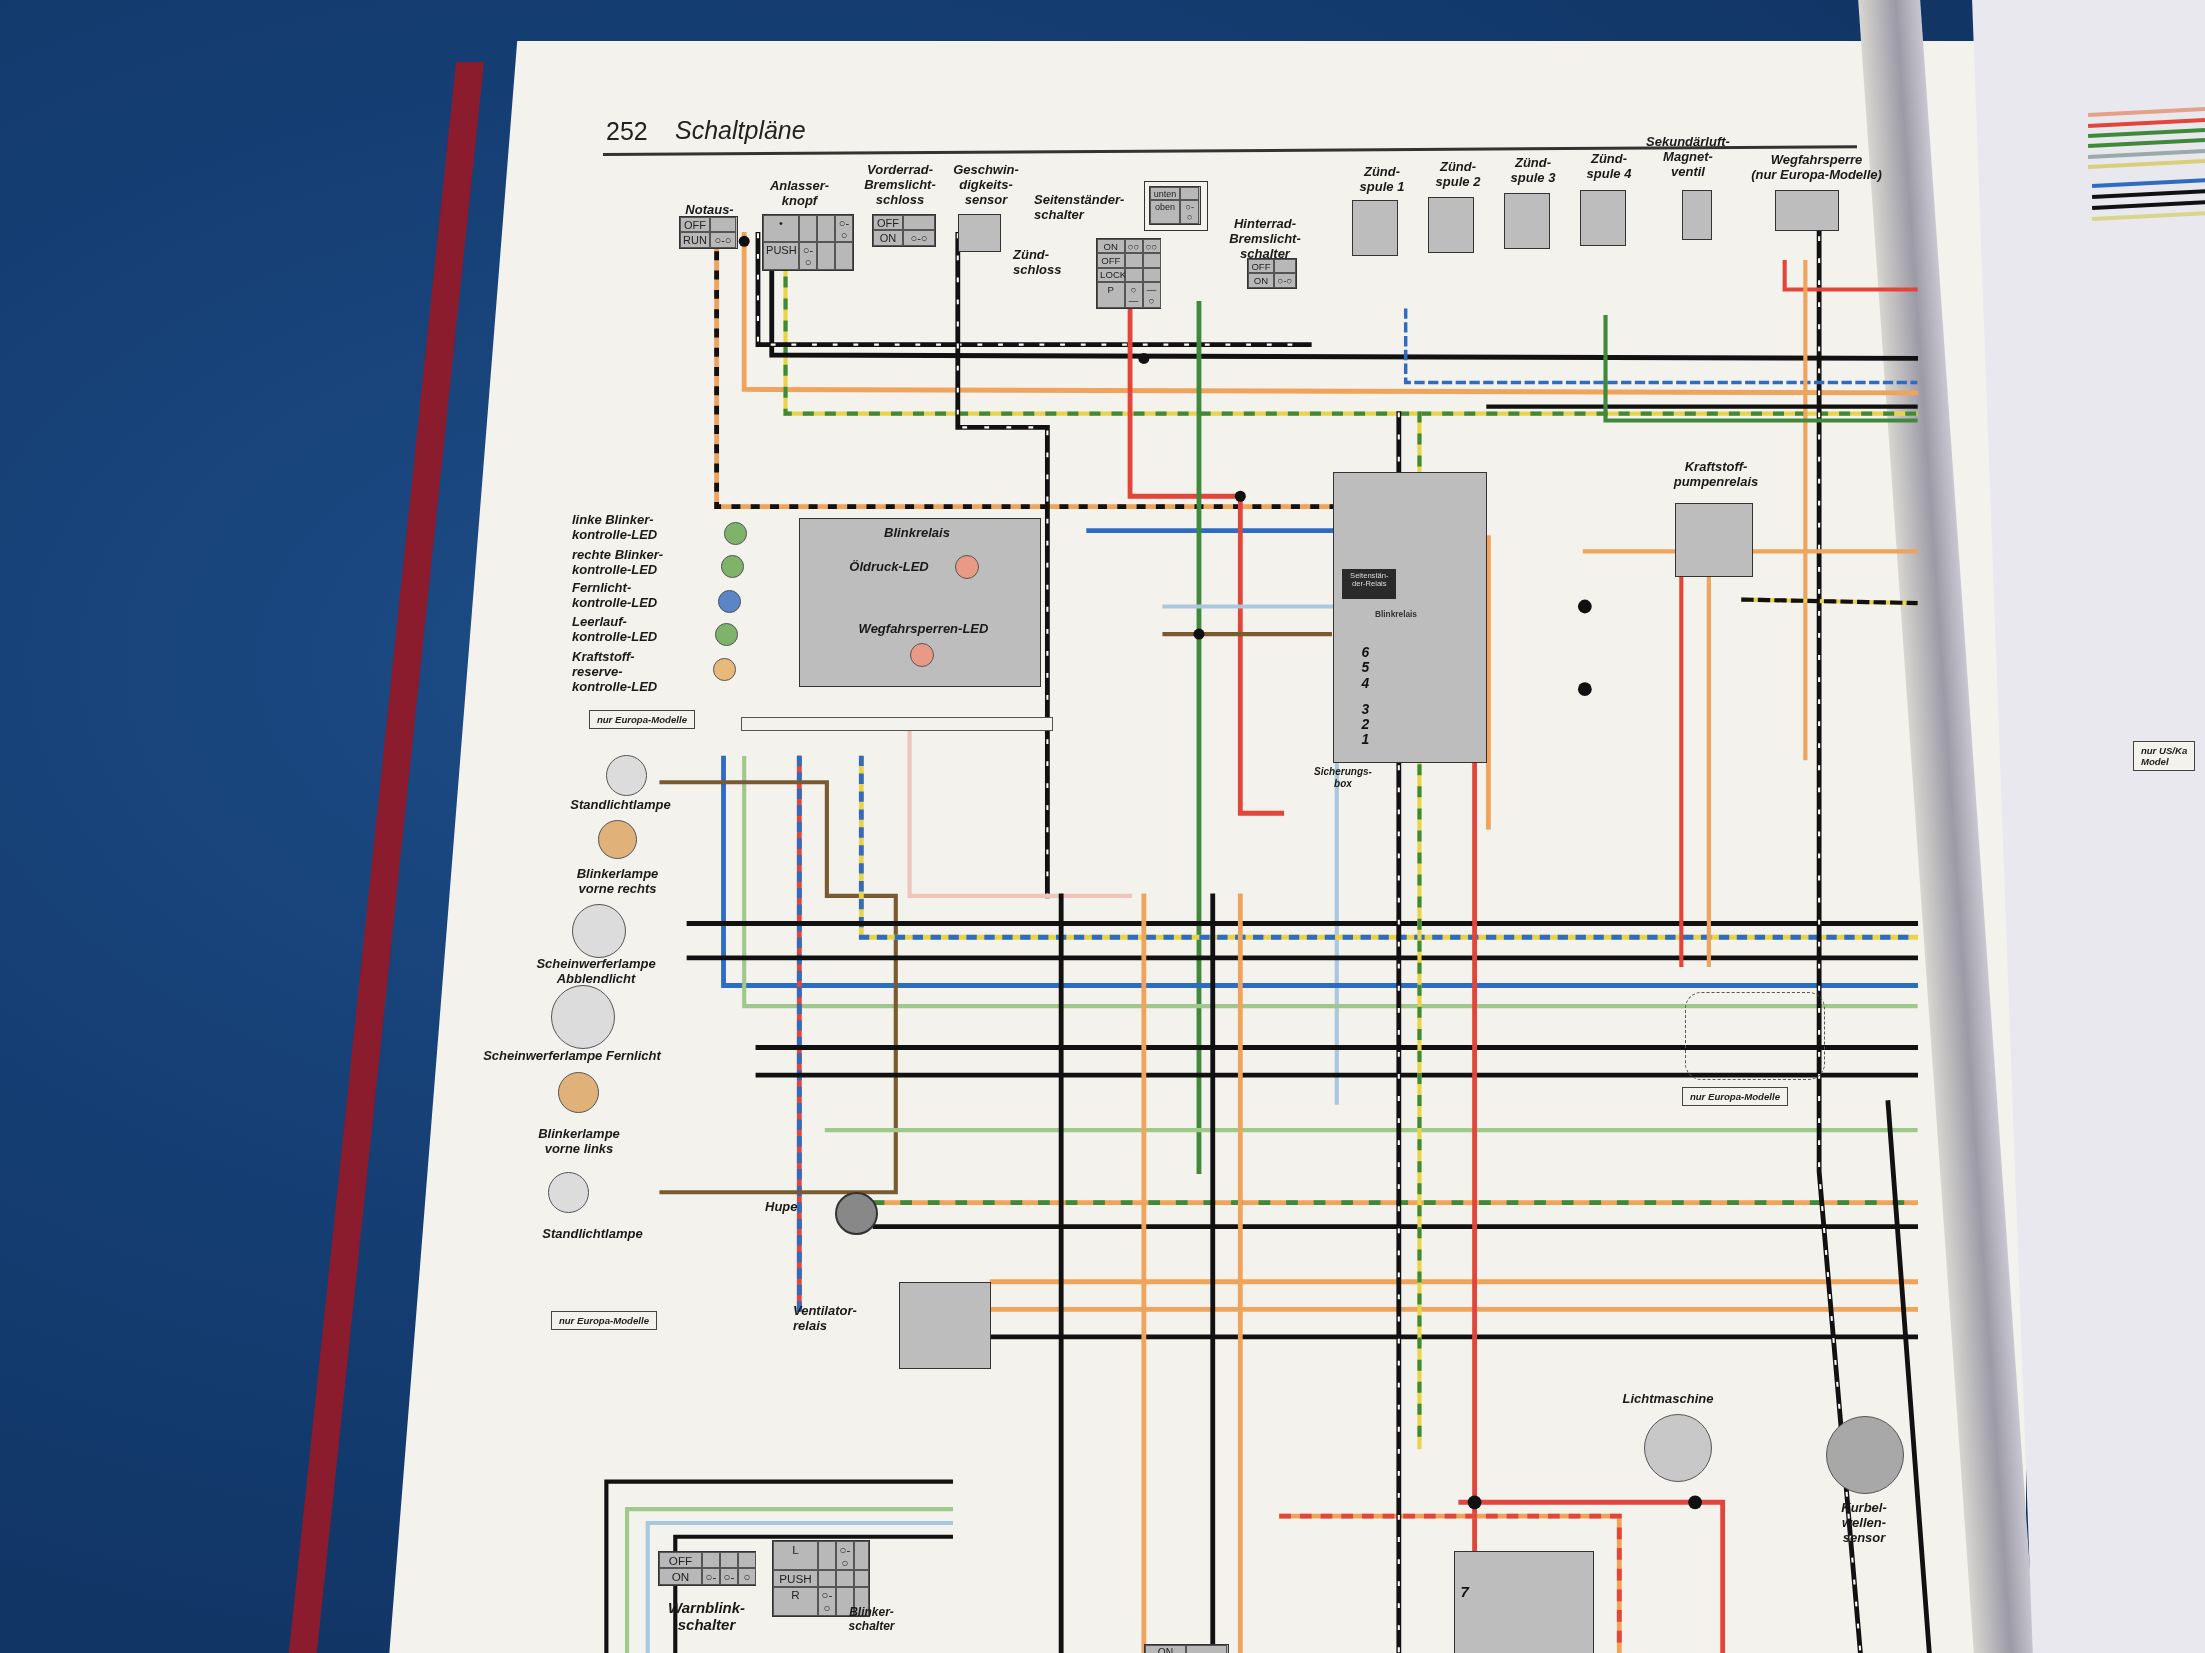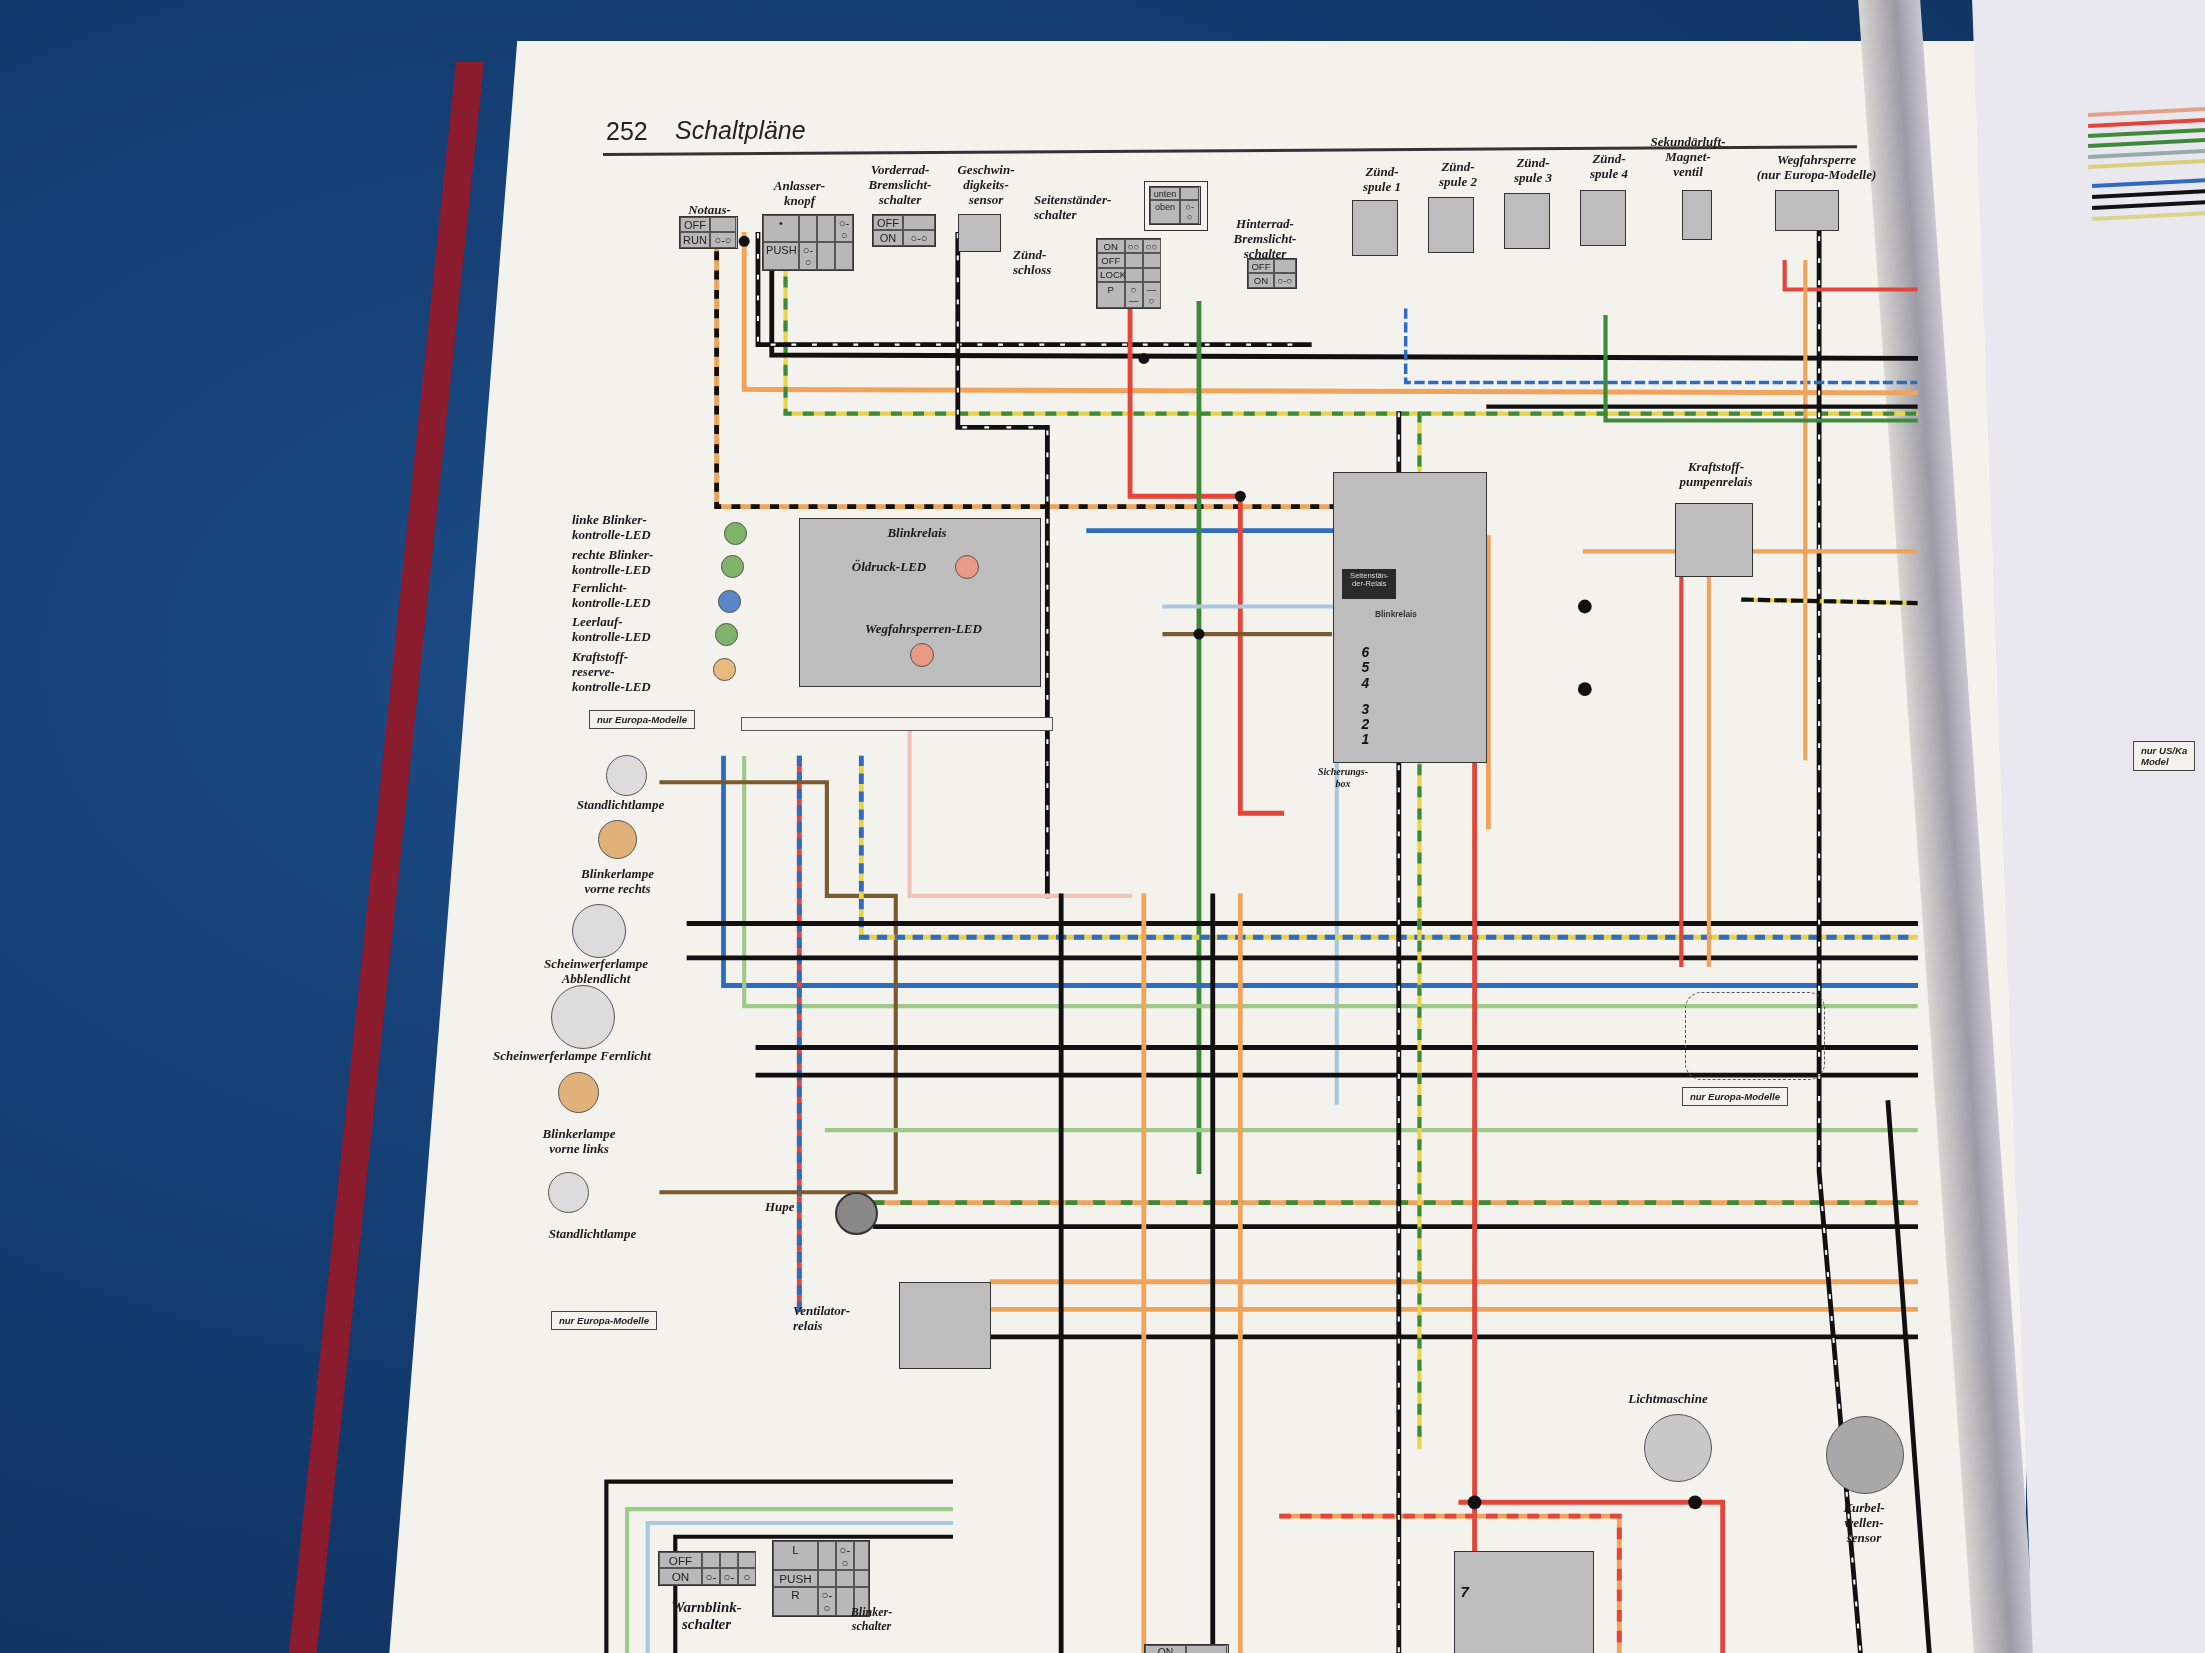--- a/index.html
+++ b/index.html
@@ -6,21 +6,21 @@
   body { width:2205px; height:1654px; overflow:hidden; background:#123a6e; font-family:"Liberation Sans", sans-serif; position:relative; }
   .cloth { position:absolute; inset:0; background: radial-gradient(ellipse at 30% 40%, #1d4c86 0%, #143d72 45%, #0f2f5a 100%); }
   .page-left-edge { position:absolute; left:372px; top:62px; width:27.6px; height:1599px; background:#8a1c2e; transform:skewX(-6deg); }
   .page { position:absolute; left:386px; top:41px; width:1640px; height:1654px; background:#f4f2ec; clip-path: polygon(8% 0%, 100% 0%, 100% 100%, 0% 100%); }
   .page-right { position:absolute; left:1950px; top:0; width:276px; height:1654px; background:#e9e8ef; clip-path: polygon(8% 0, 100% 0, 100% 100%, 30% 100%); }
   .gutter { position:absolute; left:1916px; top:0; width:62px; height:1654px; background:linear-gradient(90deg, #d8d6d0, #9b9aa6 60%, #c9c8d2); transform:skewX(4deg); }
   .hdr-num { position:absolute; left:606px; top:117px; font-size:25px; color:#222; }
   .hdr-title { position:absolute; left:675px; top:116px; font-size:25px; font-style:italic; color:#222; }
   .hdr-rule { position:absolute; left:603px; top:153px; width:1254px; height:2.8px; background:#333; transform:rotate(-0.35deg); transform-origin:left; }
   svg.wires { position:absolute; left:0; top:0; }
-  .lbl { position:absolute; font-size:13px; font-weight:bold; font-style:italic; color:#1a1a1a; text-align:center; line-height:1.15; white-space:pre-line;font-family:Liberation Serif, serif; }
+  .lbl { position:absolute; font-size:13px; font-weight:bold; font-style:italic; color:#1a1a1a; text-align:center; line-height:1.15; white-space:pre-line; }
   .lbl.r { text-align:left; }
   .lbl.l { text-align:left; }
   .box { position:absolute; background:#bdbdbd; border:1.4px solid #333; }
   .switch { position:absolute; display:grid; background:#b8b8b8; border:1.4px solid #333; font-size:11px; color:#222; }
   .switch div { border:0.7px solid #555; padding:0.7px 2.1px; text-align:center; }
   .note { position:absolute; border:1.4px solid #444; background:#f4f2ec; font-size:9.6px; font-weight:bold; font-style:italic; padding:2.8px 6.9px; color:#222; }
   .lamp { position:absolute; border-radius:50%; border:1.4px solid #555; }
   .fuse-num { position:absolute; font-size:13.8px; font-weight:bold; font-style:italic; color:#111; }
   .legend-line { position:absolute; height:4.1px; }
 </style>
@@ -134,21 +134,21 @@
     <div></div>
     <div>○-○</div>
   <div>PUSH</div>
     <div>○-○</div>
     <div></div>
     <div></div>
 </div>
 
 <div class="lbl" style="left:855px;top:163px;width:90px;">Vorderrad-
 Bremslicht-
-schalter</div>
+schloss</div>
 <div class="switch" style="left:872px;top:214px;width:62px;grid-template-columns:30px 32px;">
   <div>OFF</div>
     <div></div>
   <div>ON</div>
     <div>○-○</div>
 </div>
 
 <div class="lbl" style="left:941px;top:163px;width:90px;">Geschwin-
 digkeits-
 sensor</div>

